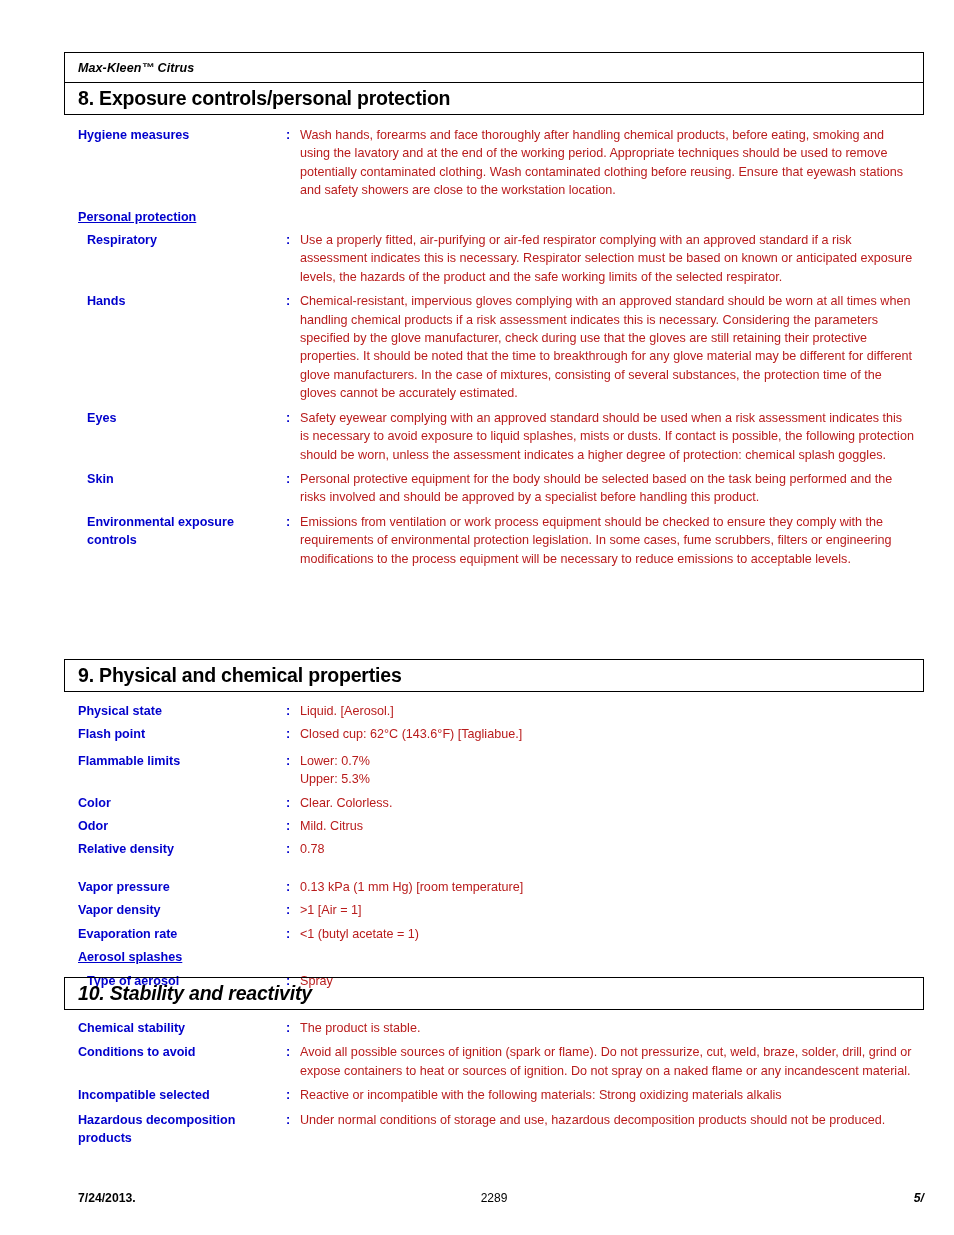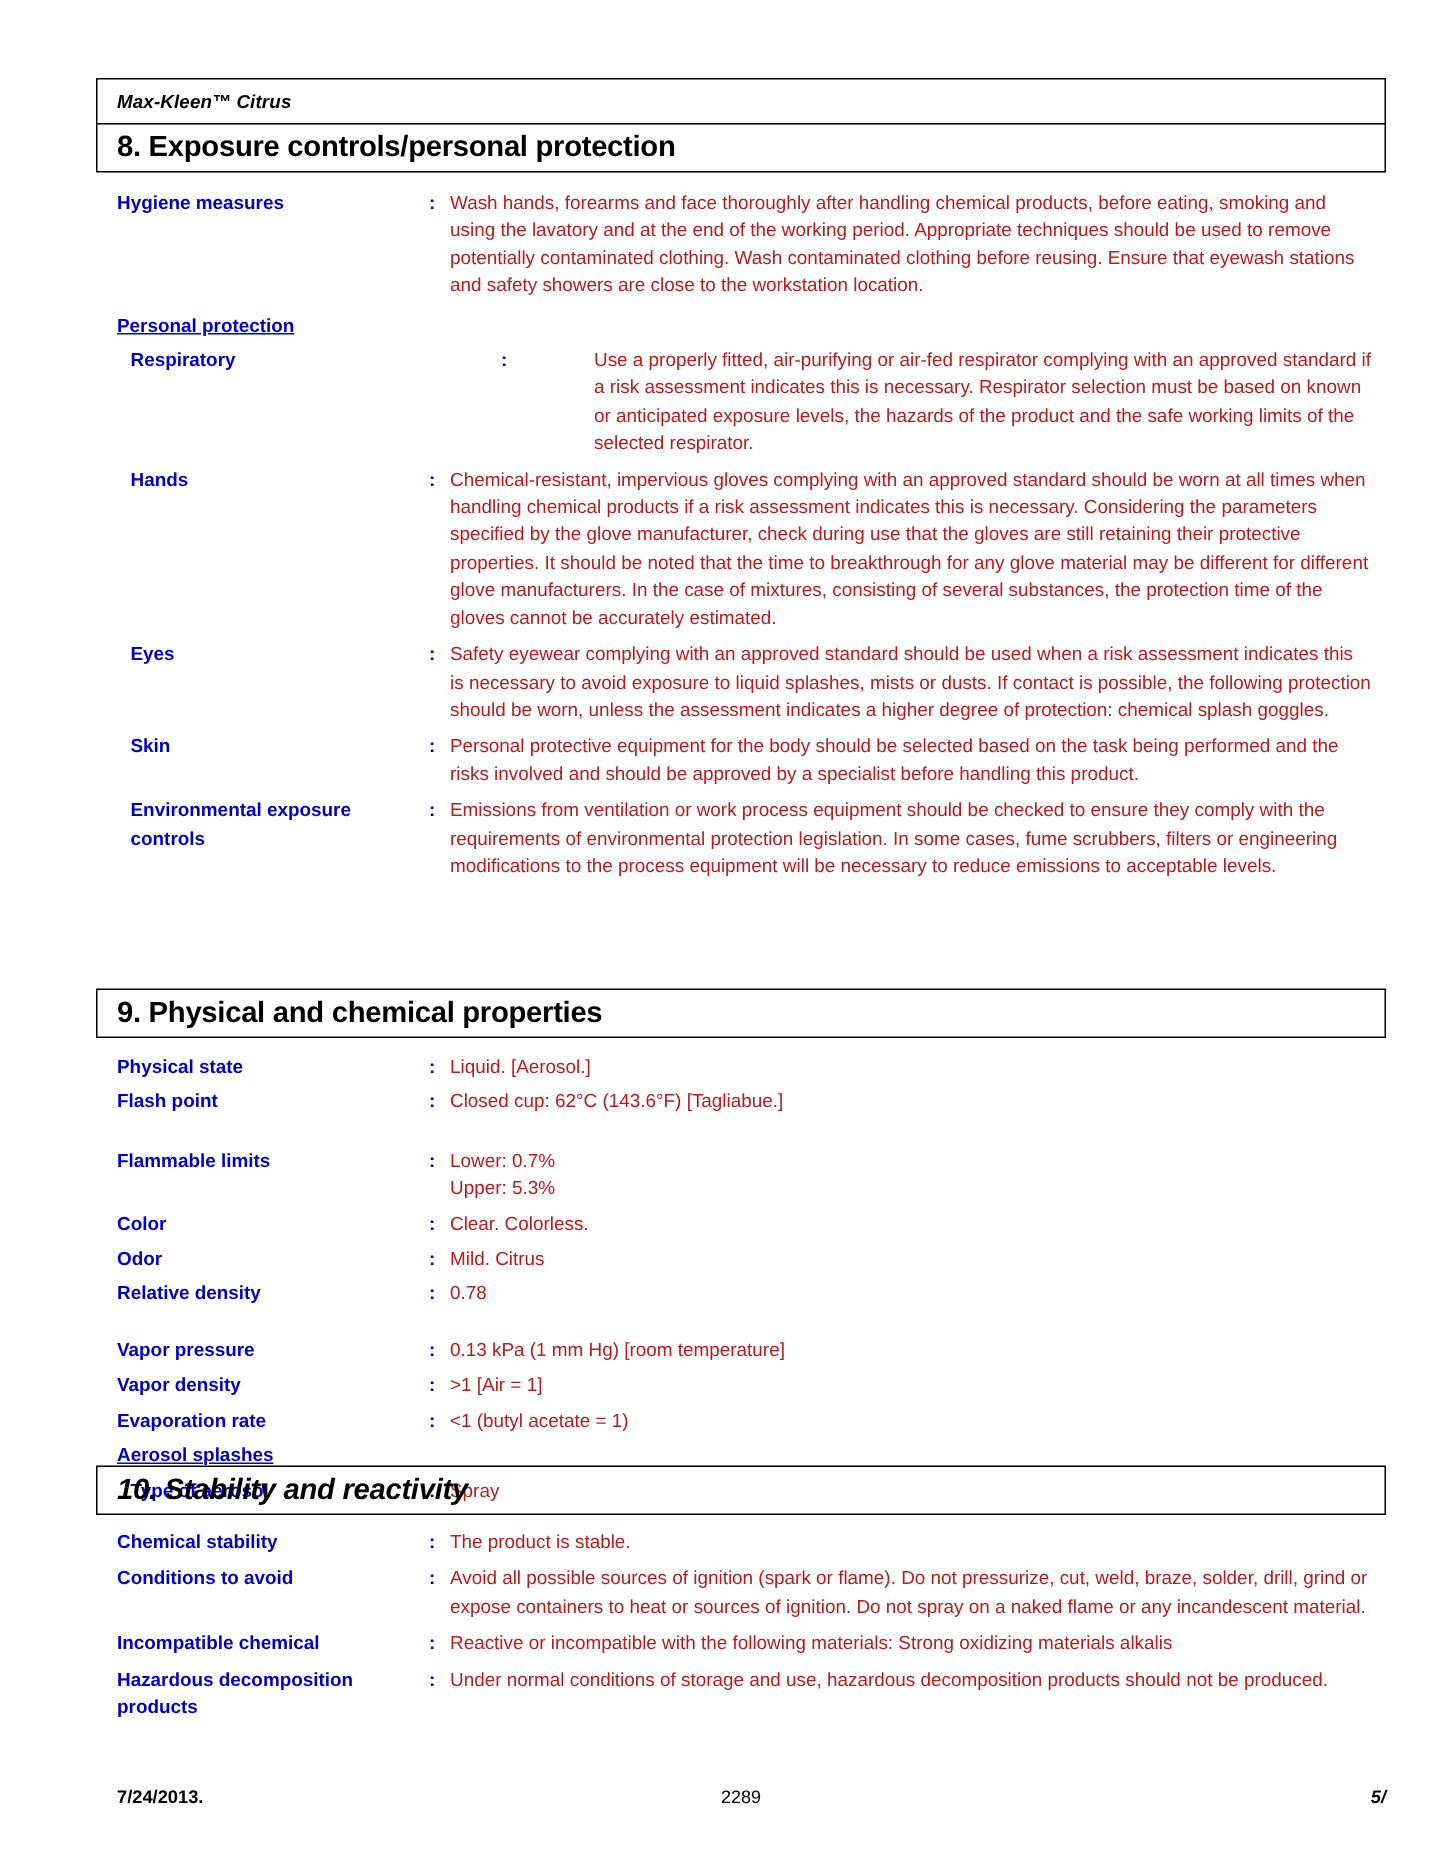--- a/index.html
+++ b/index.html
@@ -141,21 +141,21 @@
       <div class="colon">:</div>
       <div class="value">Wash hands, forearms and face thoroughly after handling chemical products, before eating, smoking and using the lavatory and at the end of the working period.  Appropriate techniques should be used to remove potentially contaminated clothing.  Wash contaminated clothing before reusing.  Ensure that eyewash stations and safety showers are close to the workstation location.</div>
     </div>
 
     <div class="row" style="margin-top:8px;">
       <div class="label underline"><span>Personal protection</span></div>
       <div class="colon"></div>
       <div class="value"></div>
     </div>
 
-    <div class="row" style="margin-top:5px;gap:48px;">
+    <div class="row" style="margin-top:5px;">
       <div class="label indent"><span>Respiratory</span></div>
       <div class="colon">:</div>
       <div class="value">Use a properly fitted, air-purifying or air-fed respirator complying with an approved standard if a risk assessment indicates this is necessary.  Respirator selection must be based on known or anticipated exposure levels, the hazards of the product and the safe working limits of the selected respirator.</div>
     </div>
 
     <div class="row" style="margin-top:6px;">
       <div class="label indent"><span>Hands</span></div>
       <div class="colon">:</div>
       <div class="value">Chemical-resistant, impervious gloves complying with an approved standard should be worn at all times when handling chemical products if a risk assessment indicates this is necessary.  Considering the parameters specified by the glove manufacturer, check during use that the gloves are still retaining their protective properties.  It should be noted that the time to breakthrough for any glove material may be different for different glove manufacturers.  In the case of mixtures, consisting of several substances, the protection time of the gloves cannot be accurately estimated.</div>
     </div>
@@ -190,21 +190,21 @@
       <div class="colon">:</div>
       <div class="value">Liquid. [Aerosol.]</div>
     </div>
 
     <div class="row" style="margin-top:5px;">
       <div class="label"><span>Flash point</span></div>
       <div class="colon">:</div>
       <div class="value">Closed cup: 62°C (143.6°F) [Tagliabue.]</div>
     </div>
 
-    <div class="row" style="margin-top:21px;">
+    <div class="row" style="margin-top:8px;">
       <div class="label"><span>Flammable limits</span></div>
       <div class="colon">:</div>
       <div class="value">Lower: 0.7%
 Upper: 5.3%</div>
     </div>
 
     <div class="row" style="margin-top:5px;align-items:flex-end;">
       <div class="label"><span>Color</span></div>
       <div class="colon">:</div>
       <div class="value">Clear. Colorless.</div>
@@ -265,21 +265,21 @@
       <div class="value">The product is stable.</div>
     </div>
 
     <div class="row" style="margin-top:6px;">
       <div class="label"><span>Conditions to avoid</span></div>
       <div class="colon">:</div>
       <div class="value">Avoid all possible sources of ignition (spark or flame). Do not pressurize, cut, weld, braze, solder, drill, grind or expose containers to heat or sources of ignition. Do not spray on a naked flame or any incandescent material.</div>
     </div>
 
     <div class="row" style="margin-top:6px;">
-      <div class="label"><span>Incompatible chemical</span></div>
+      <div class="label"><span>Incompatible selected</span></div>
       <div class="colon">:</div>
       <div class="value">Reactive or incompatible with the following materials: Strong oxidizing materials alkalis</div>
     </div>
 
     <div class="row" style="margin-top:6px;">
       <div class="label"><span>Hazardous decomposition products</span></div>
       <div class="colon">:</div>
       <div class="value">Under normal conditions of storage and use, hazardous decomposition products should not be produced.</div>
     </div>
 

